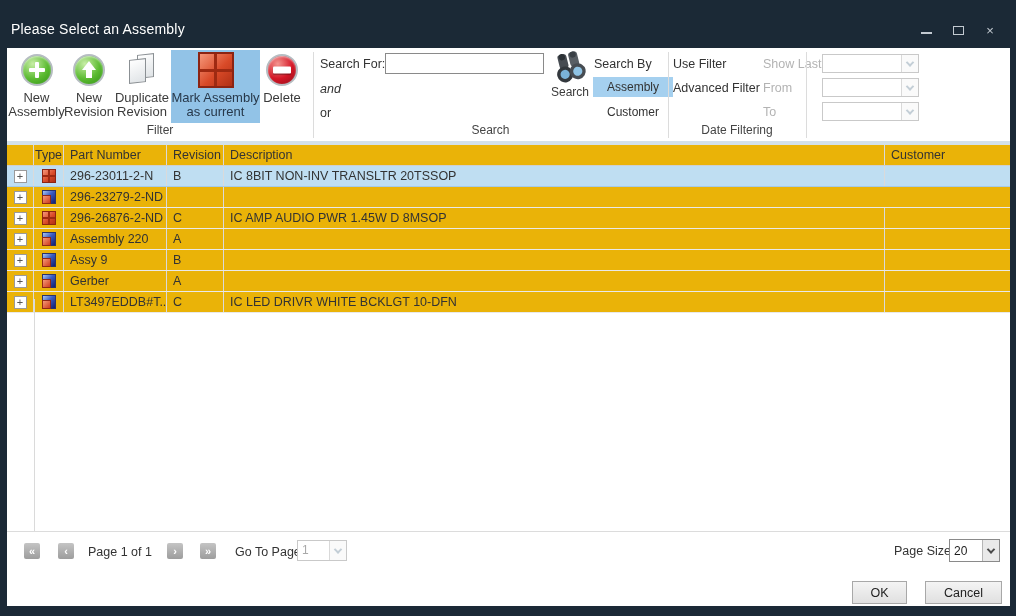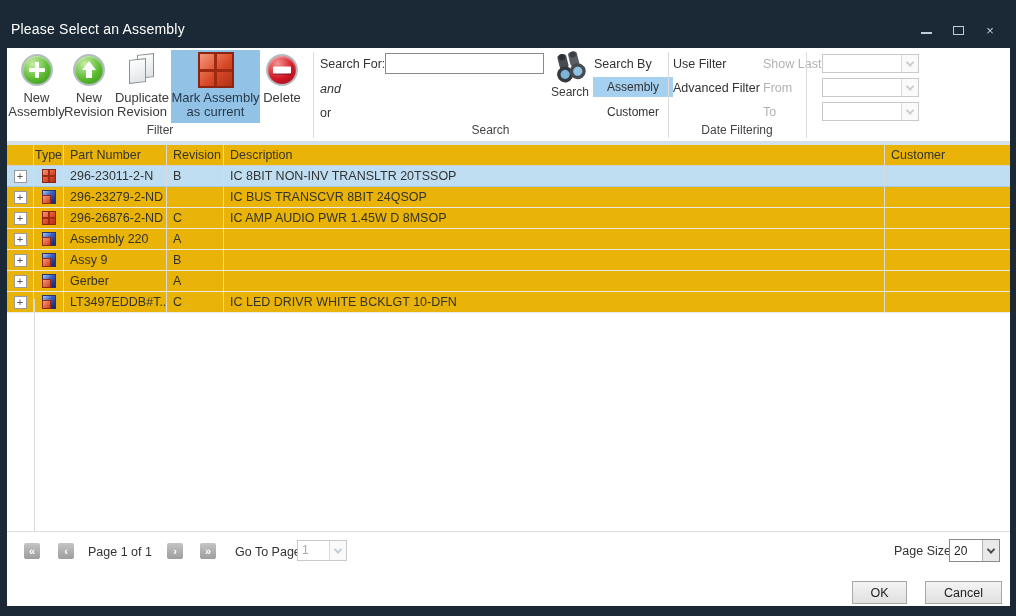--- a/index.html
+++ b/index.html
@@ -258,21 +258,20 @@
 
     <div class="grid-row" data-selected="false">
       <div class="cell c-expand">
           <span class="expand-box">+</span>
         </div>
       <div class="cell c-type">
           <span class="blueassy"></span>
         </div>
       <div class="cell c-part">296-23279-2-ND</div>
       <div class="cell c-rev"></div>
-      <div class="cell c-desc">IC BUS TRANSCVR 8BIT 24QSOP</div>
       <div class="cell c-cust"></div>
     </div>
 
     <div class="grid-row" data-selected="false">
       <div class="cell c-expand">
           <span class="expand-box">+</span>
         </div>
       <div class="cell c-type">
           <span class="fourpane small"></span>
         </div>

